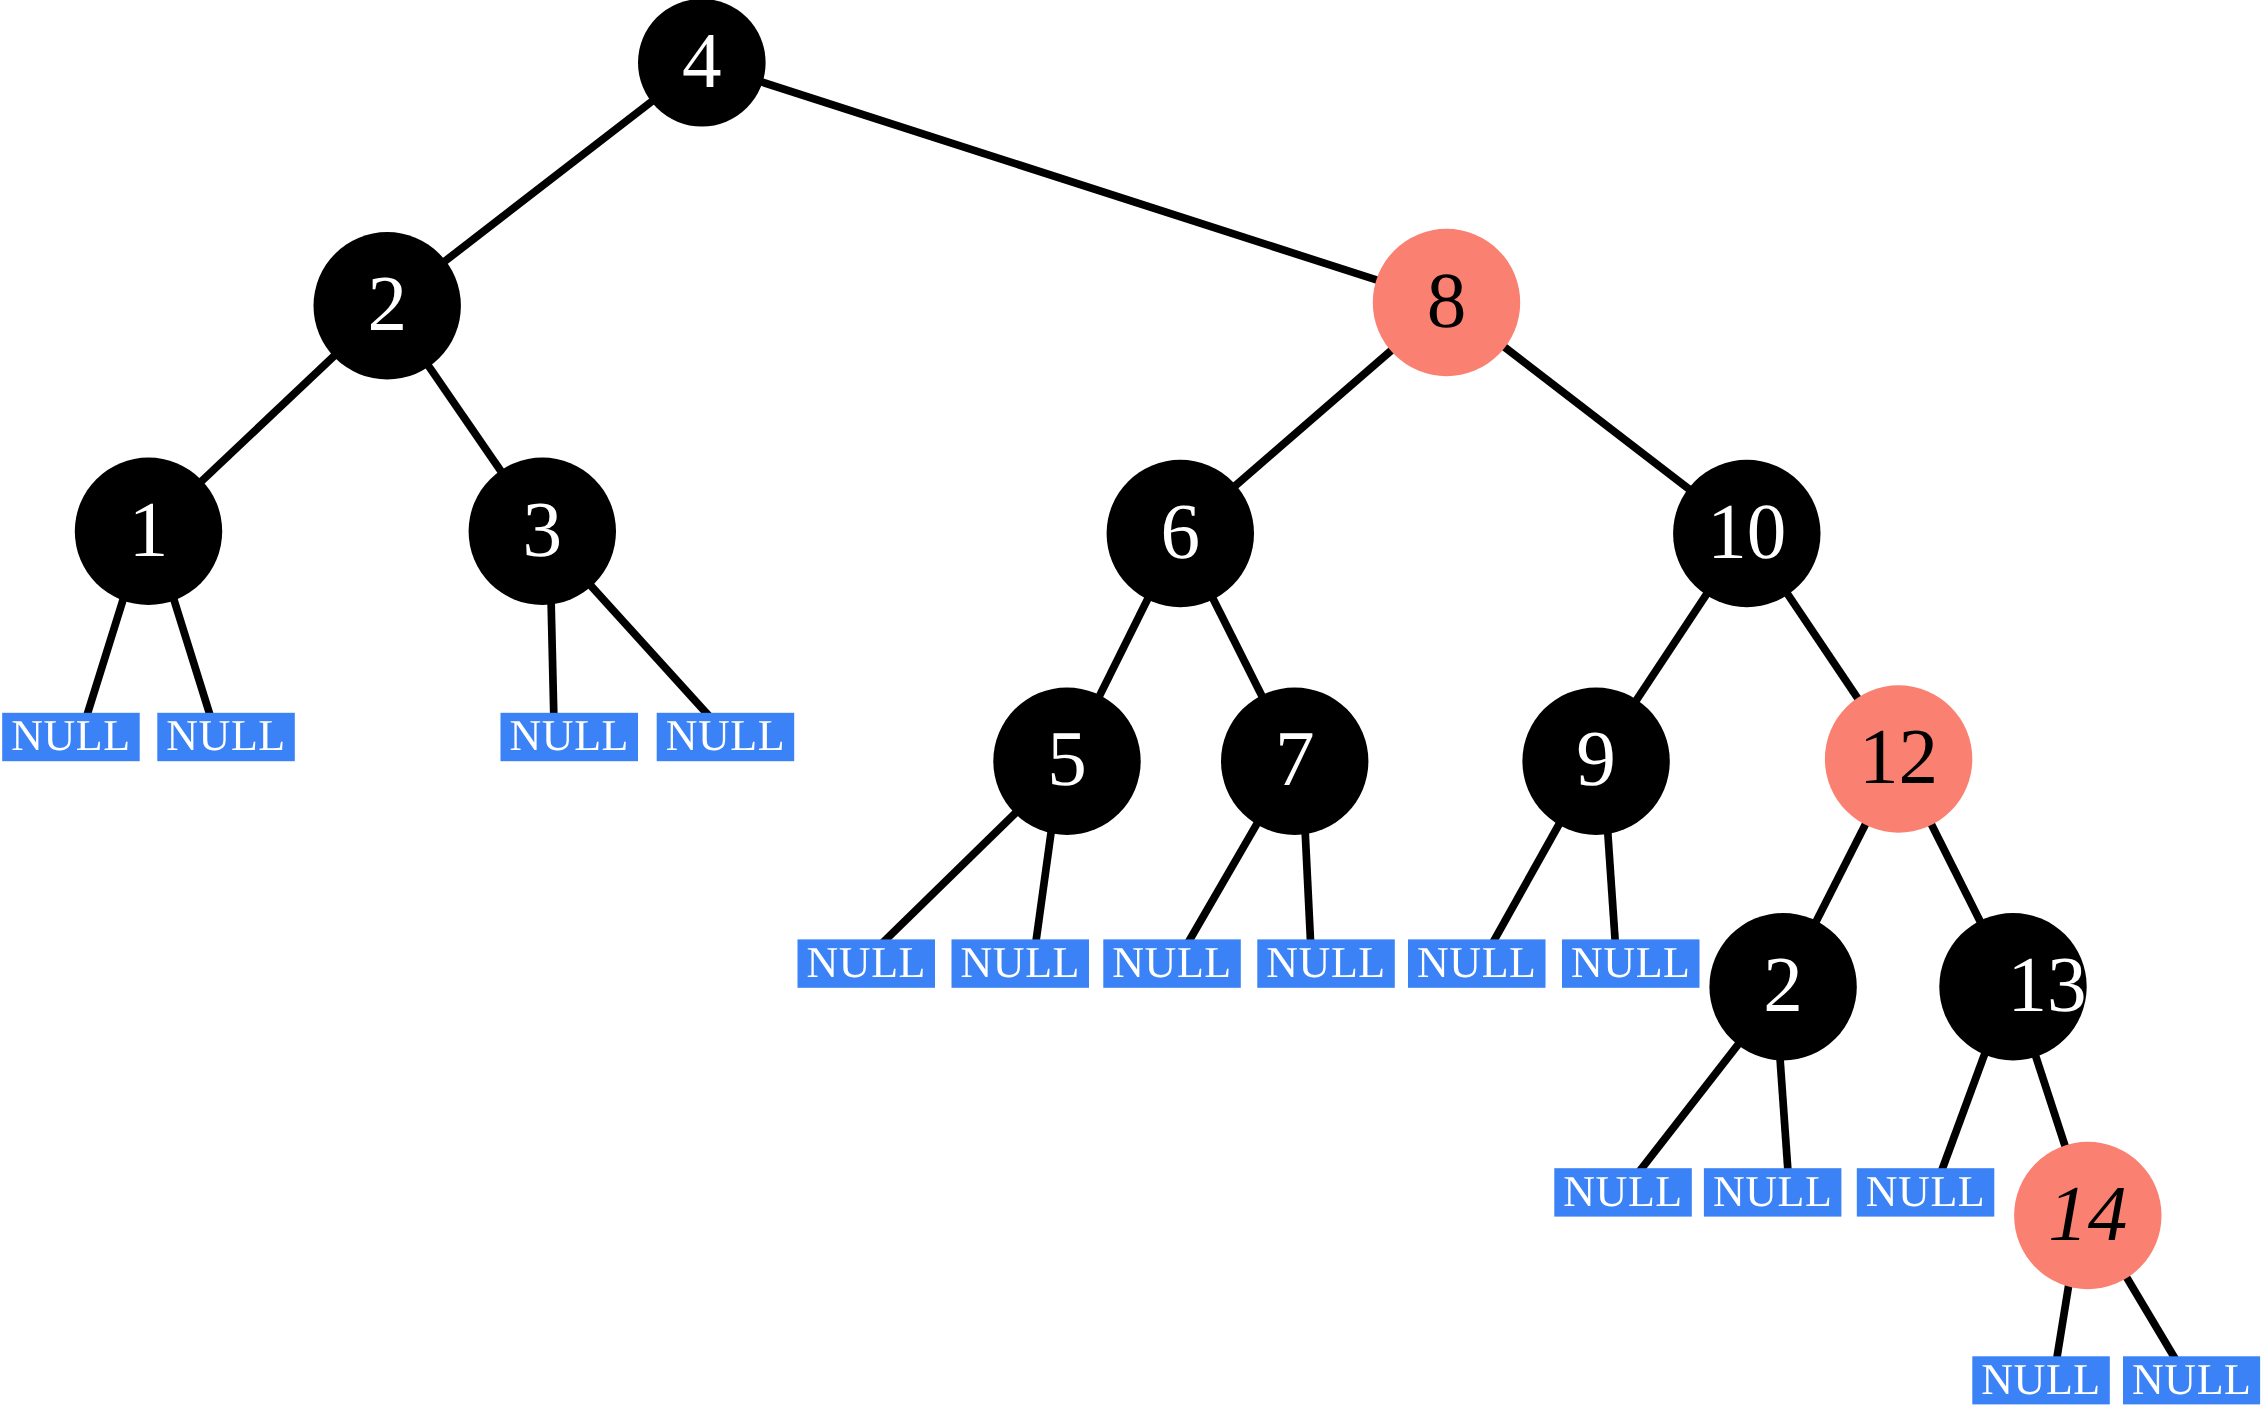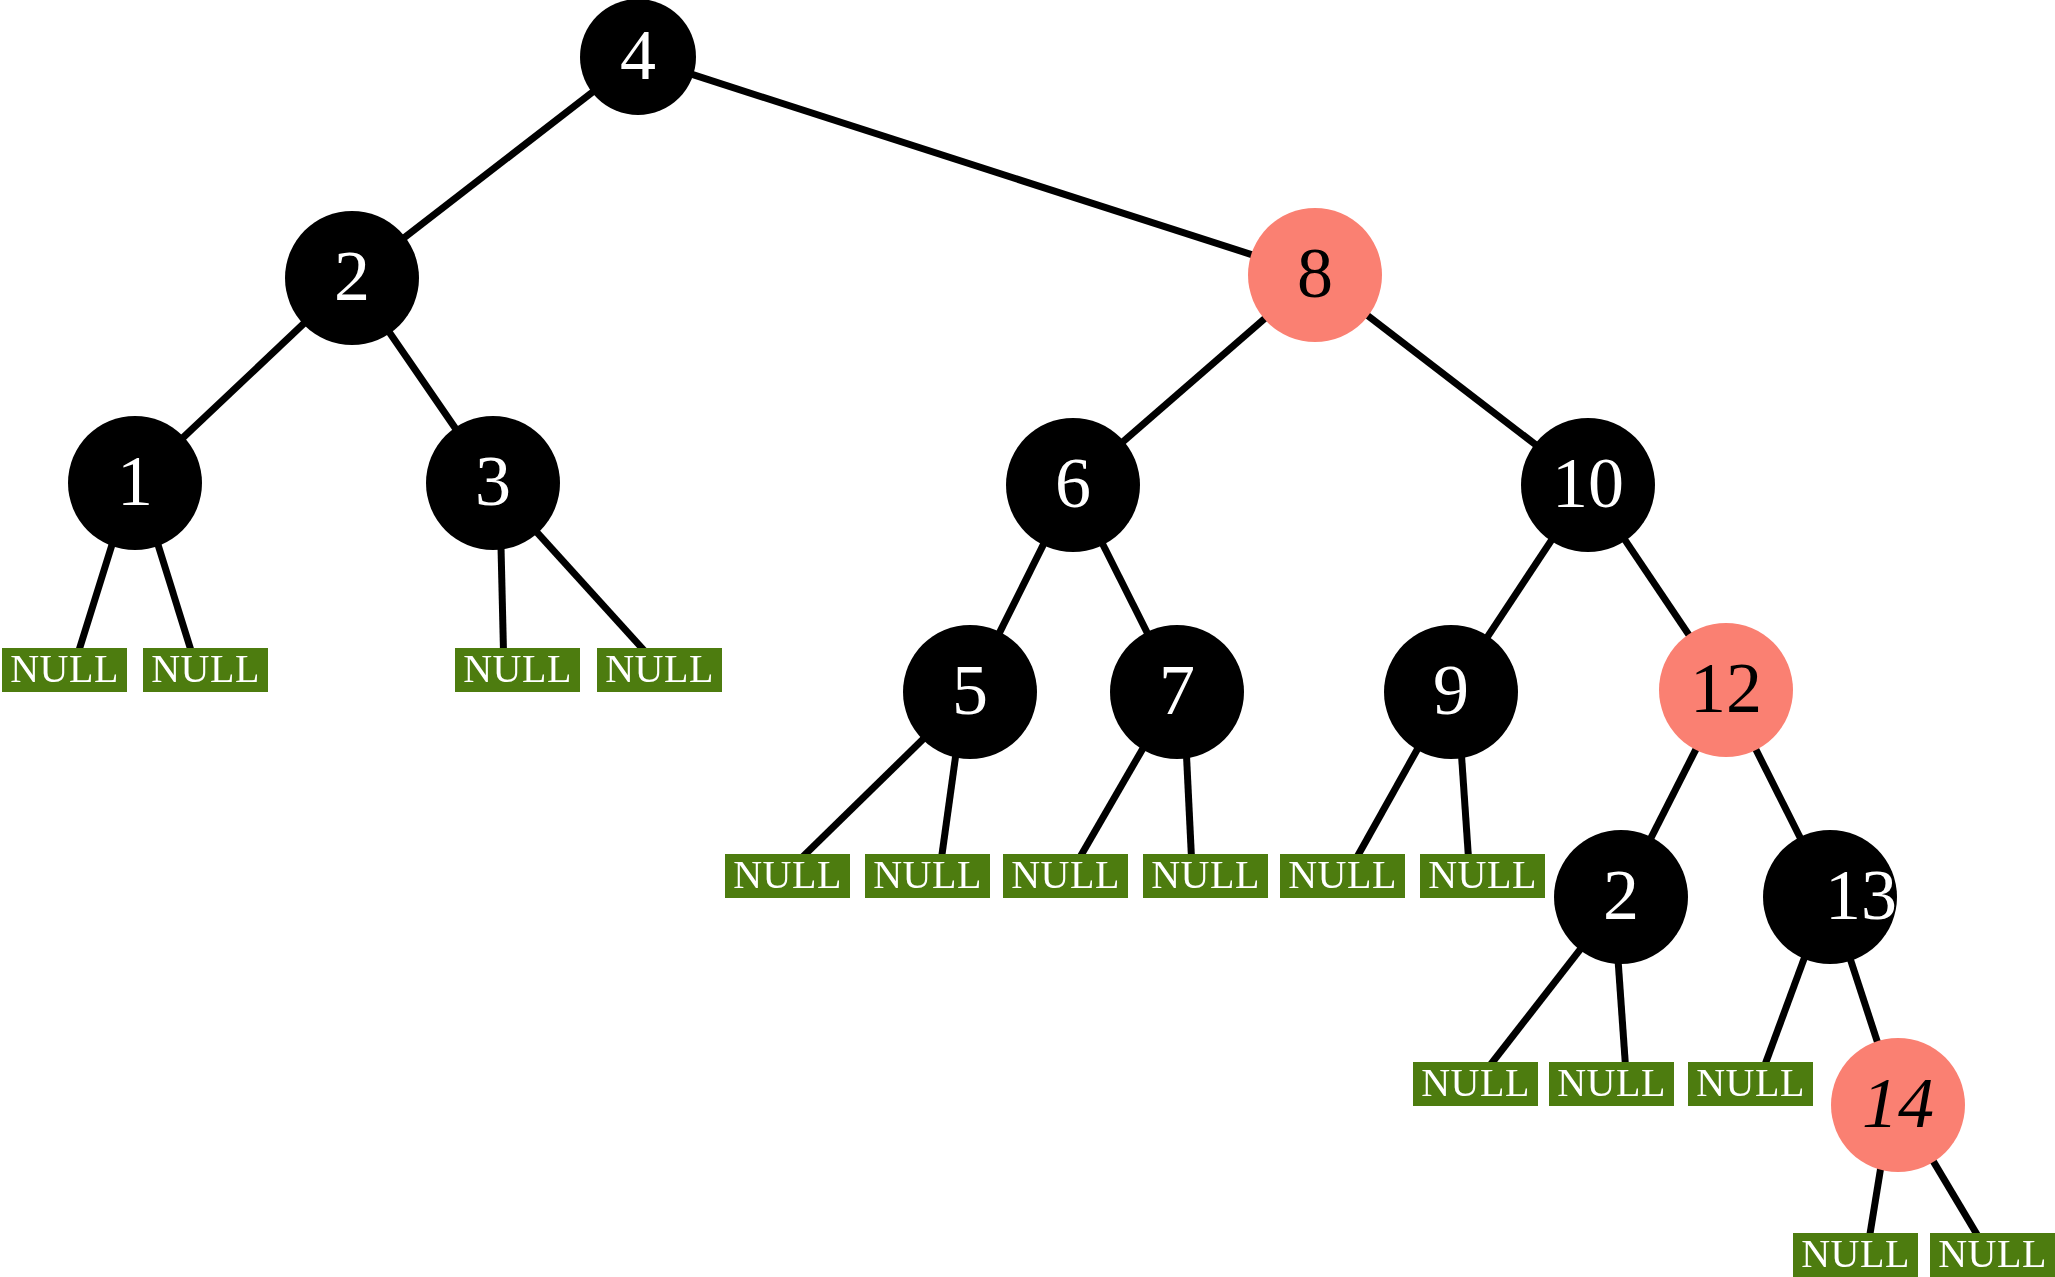--- a/index.html
+++ b/index.html
@@ -45,21 +45,21 @@
   }
   .node-label {
     display: block;
     font-size: 72px;
     line-height: 1;
     letter-spacing: 0px;
     transform: translateY(-2px);
   }
   .nullbox {
     position: absolute;
-    background: #4d7c0f;
+    background: #3b82f6;
     color: #ffffff;
     display: flex;
     align-items: center;
     justify-content: center;
     box-sizing: border-box;
     user-select: none;
   }
   .nullbox-label {
     font-size: 40px;
     line-height: 1;

